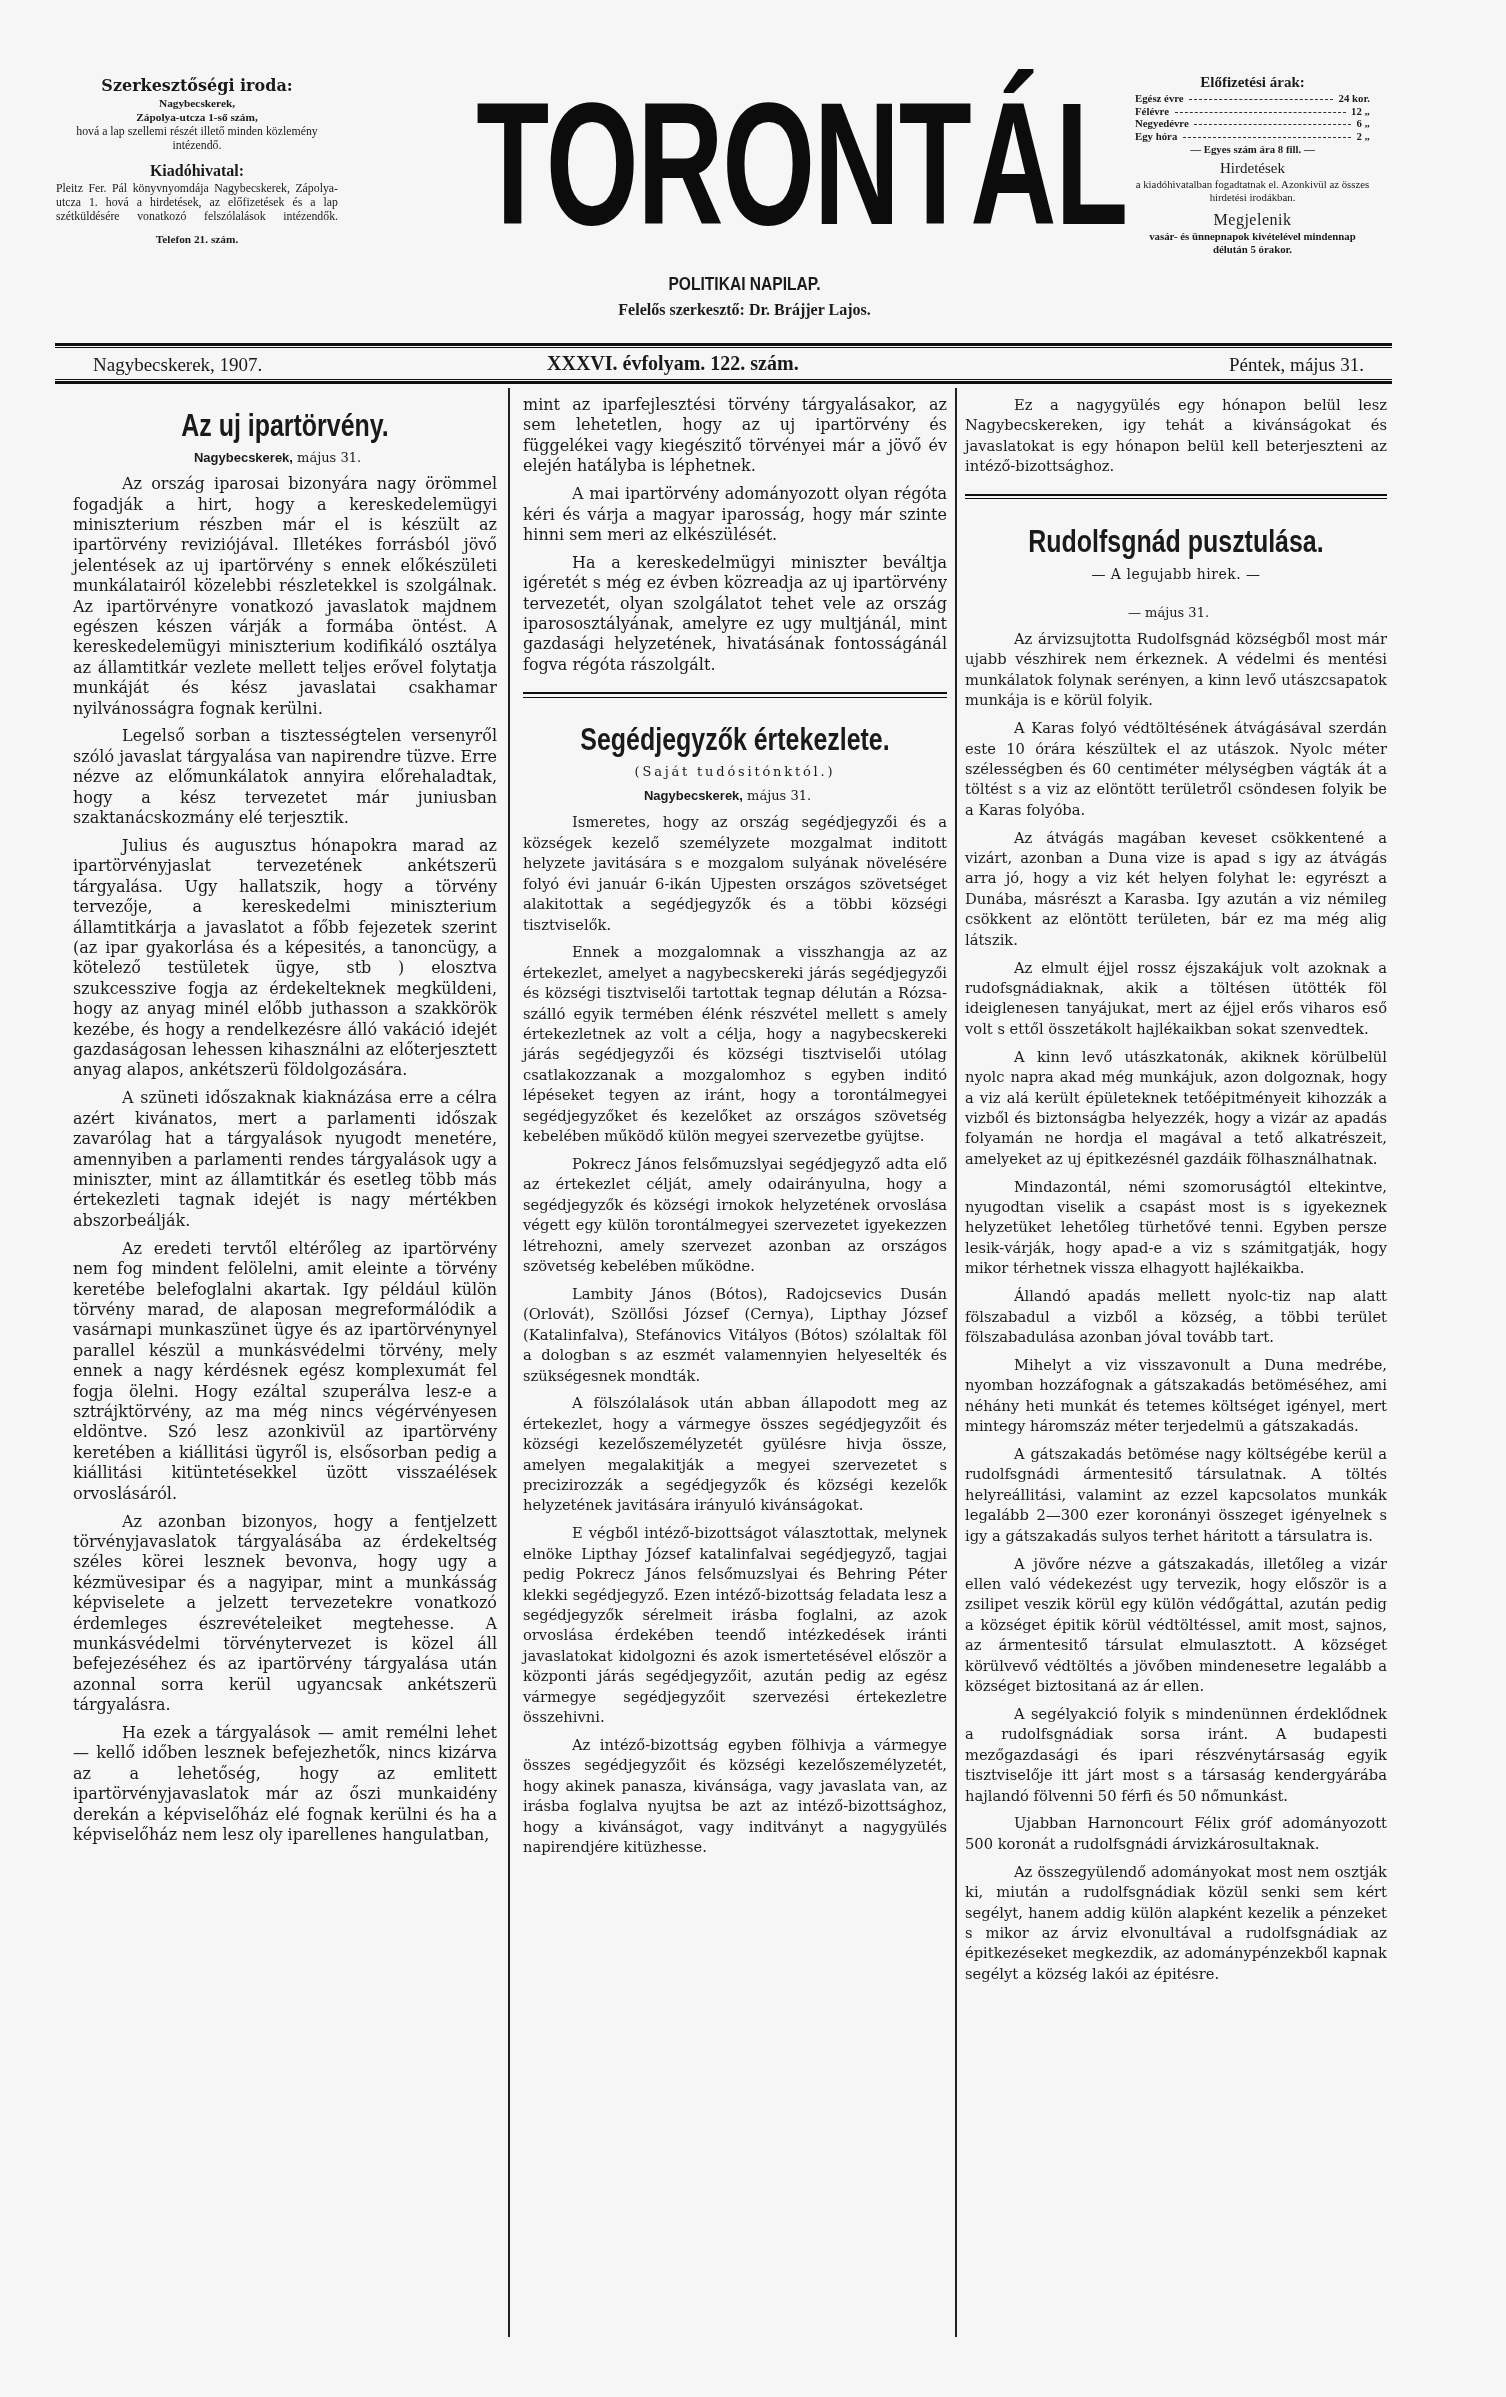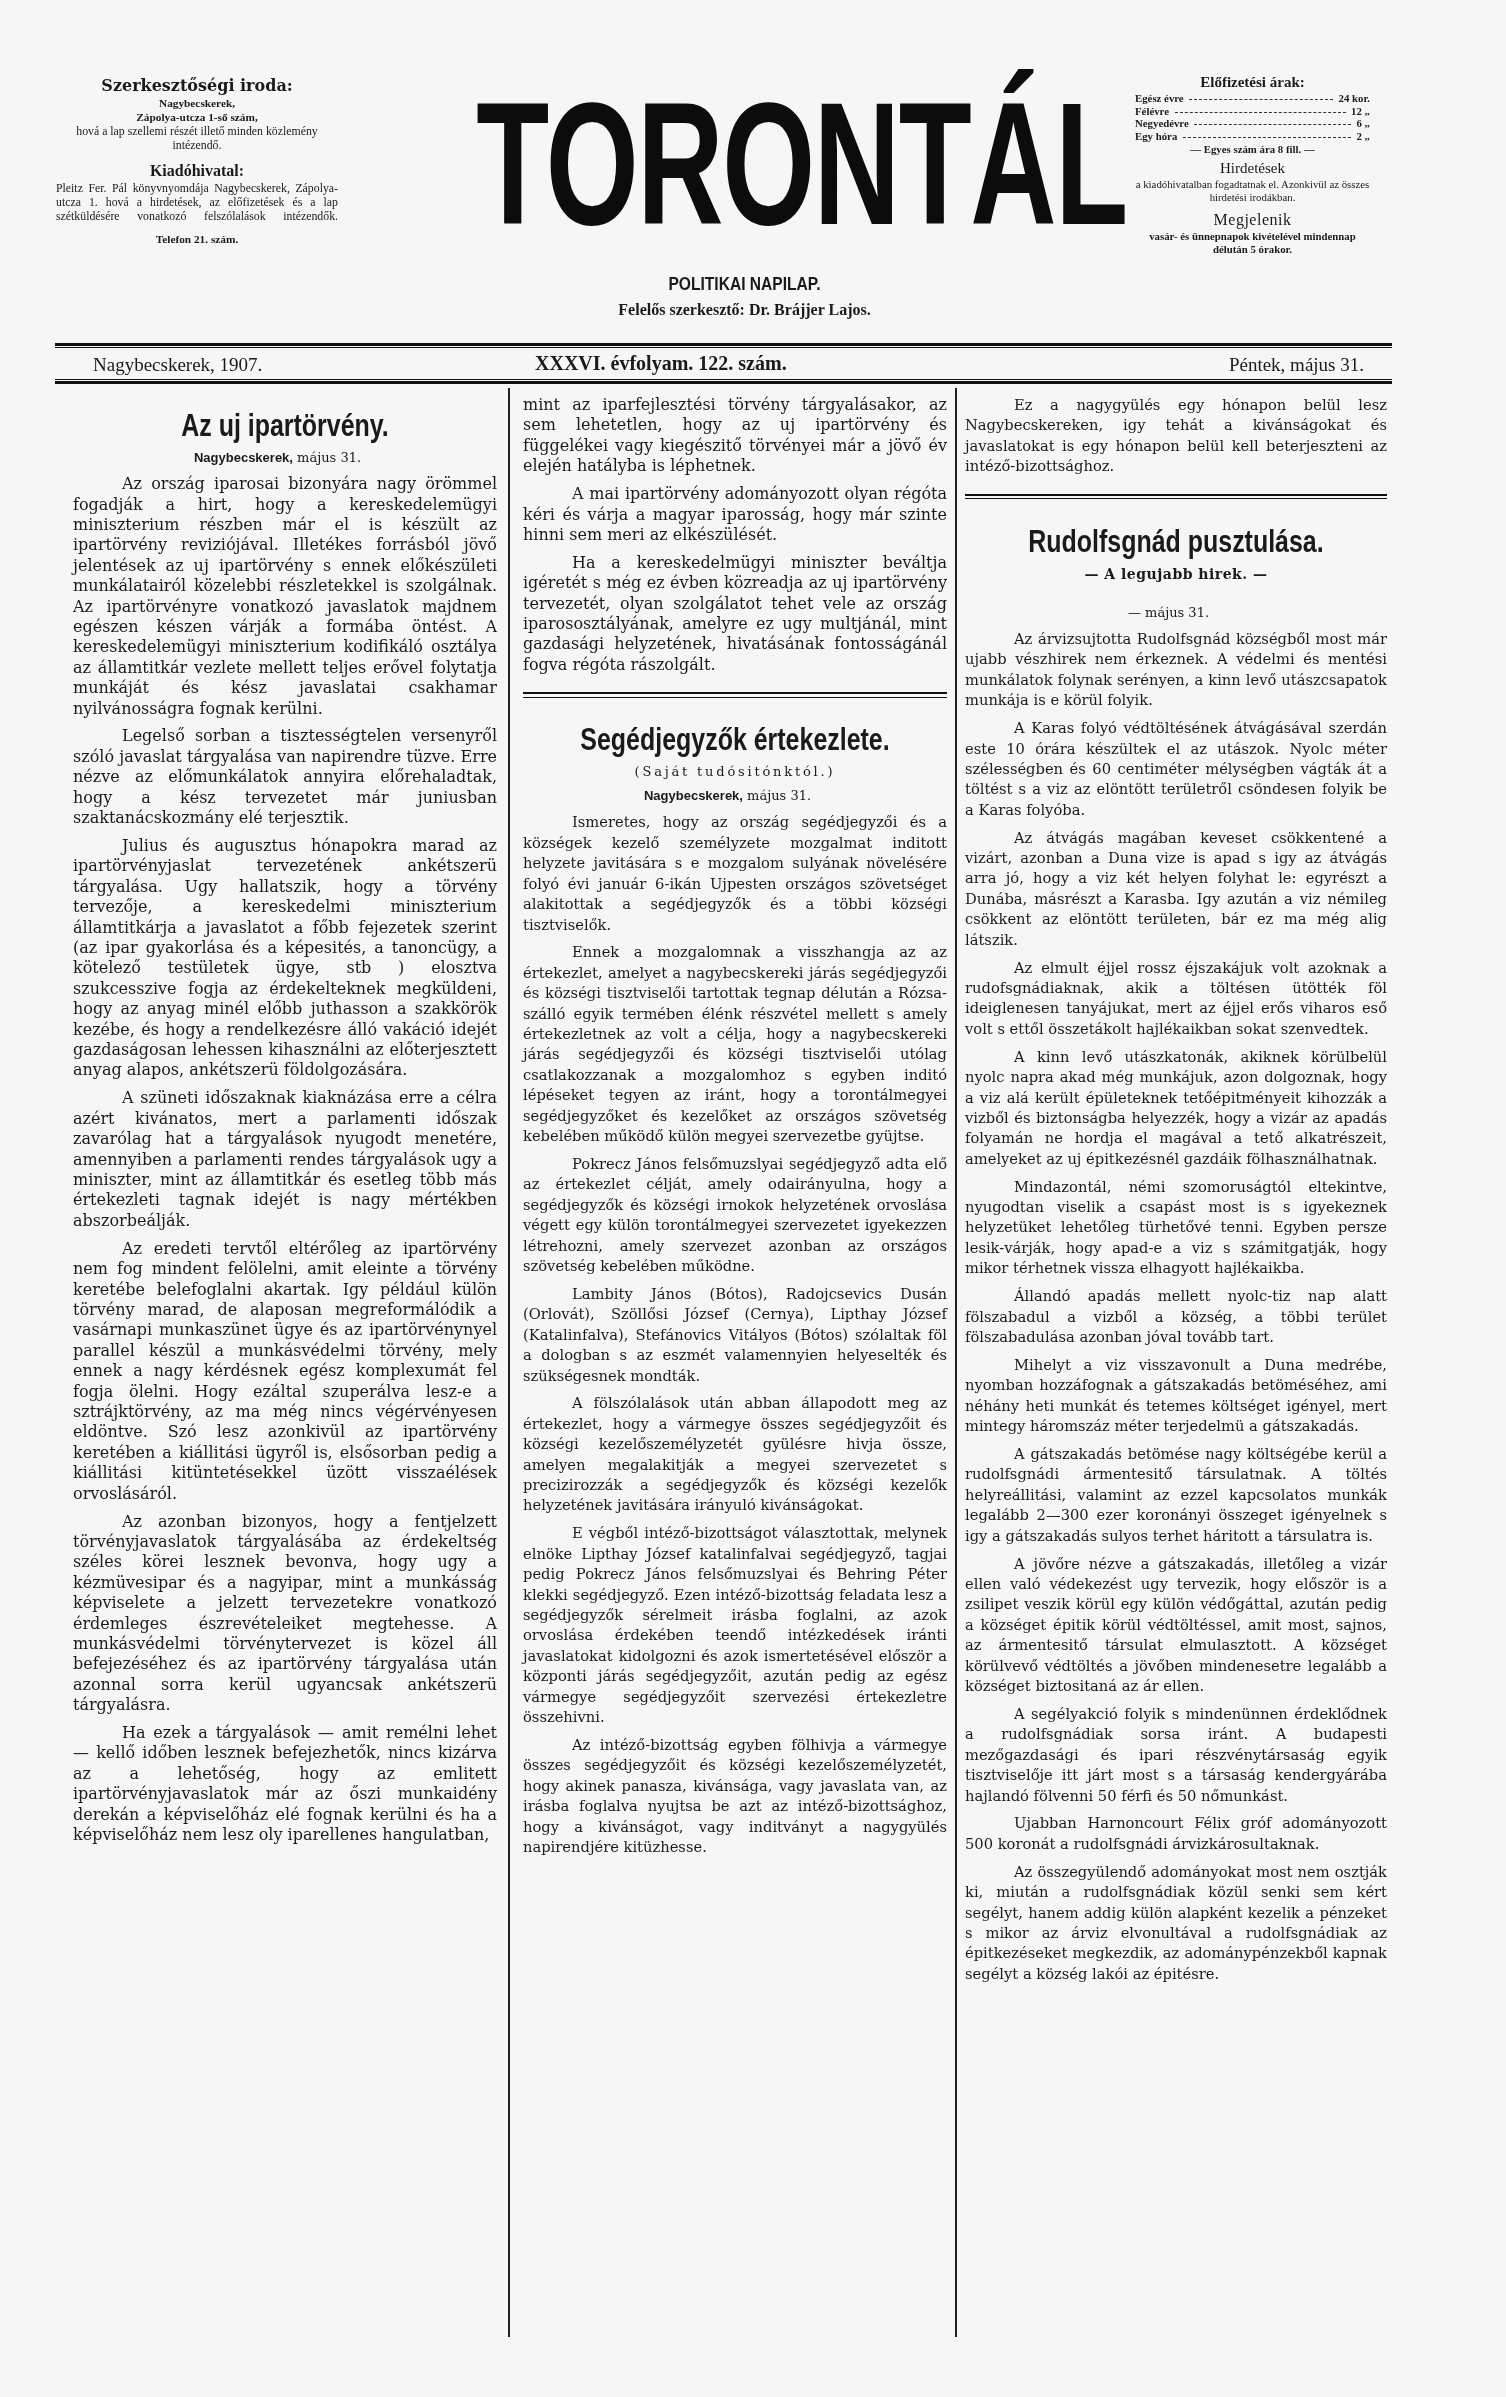--- a/index.html
+++ b/index.html
@@ -54,21 +54,21 @@
   .rule { position: absolute; left: 55px; width: 1337px; background: #111; }
   .r1 { top: 343px; height: 2.8px; }
   .r1b { top: 347px; height: 0.9px; }
   .r2 { top: 379px; height: 0.9px; }
   .r2b { top: 381px; height: 2.8px; }
   .dateline {
     position: absolute; left: 55px; top: 348px; width: 1337px; height: 30px;
     font-family: "Liberation Serif", serif;
   }
   .dateline .left { position: absolute; left: 38px; top: 5.6px; font-size: 19px; }
-  .dateline .mid { position: absolute; left: 480px; top: 3.8px; font-size: 20px; font-weight: bold; }
+  .dateline .mid { position: absolute; left: 492px; top: 3.8px; font-size: 20px; font-weight: bold; }
   .dateline .right { position: absolute; right: 28px; top: 5.6px; font-size: 19px; }
 
   
   .col {
     position: absolute; top: 395px; font-family: "DejaVu Serif", serif;
     font-size: 16px; line-height: 20.4px; text-align: justify;
   }
   .col1 { left: 73px; width: 424px; }
   .col2 { left: 523px; width: 424px; }
   .col3 { left: 965px; width: 422px; }
@@ -80,21 +80,21 @@
   .col p.noind { text-indent: 0; }
   .col2 p, .col3 p { font-size: 14.7px; line-height: 20.4px; }
   .col2 .p-lead p { font-size: 16px; }
   .head {
     font-family: "Liberation Sans", sans-serif; font-weight: bold; text-align: center;
     font-size: 32px; line-height: 38px; transform: scaleX(0.78); margin: 11.3px 0 3.8px 0;
   }
   .dl { text-align: center; font-size: 13px; margin: 3.8px 15px 5.6px 0; }
   .dl b { font-family: "Liberation Sans", sans-serif; font-size: 13px; }
   .sub { text-align: center; font-size: 13px; letter-spacing: 2.8px; margin-top: 0; }
-  .subb { text-align: center; font-size: 14px; font-weight: bold; margin: 3.8px 0 19px 0; letter-spacing: 0.5px; }
+  .subb { text-align: center; font-size: 14px; font-weight: normal; margin: 3.8px 0 19px 0; letter-spacing: 0.5px; }
   .sep { border-top: 2.8px solid #111; border-bottom: 0.9px solid #111; height: 5.6px; margin: 17px 0 22.6px 0; }
 </style>
 </head>
 <body>
 
 <div class="page">
 
   <div class="mast-left">
     <div class="h">Szerkesztőségi iroda:</div>
     <div class="b">Nagybecskerek,</div>

